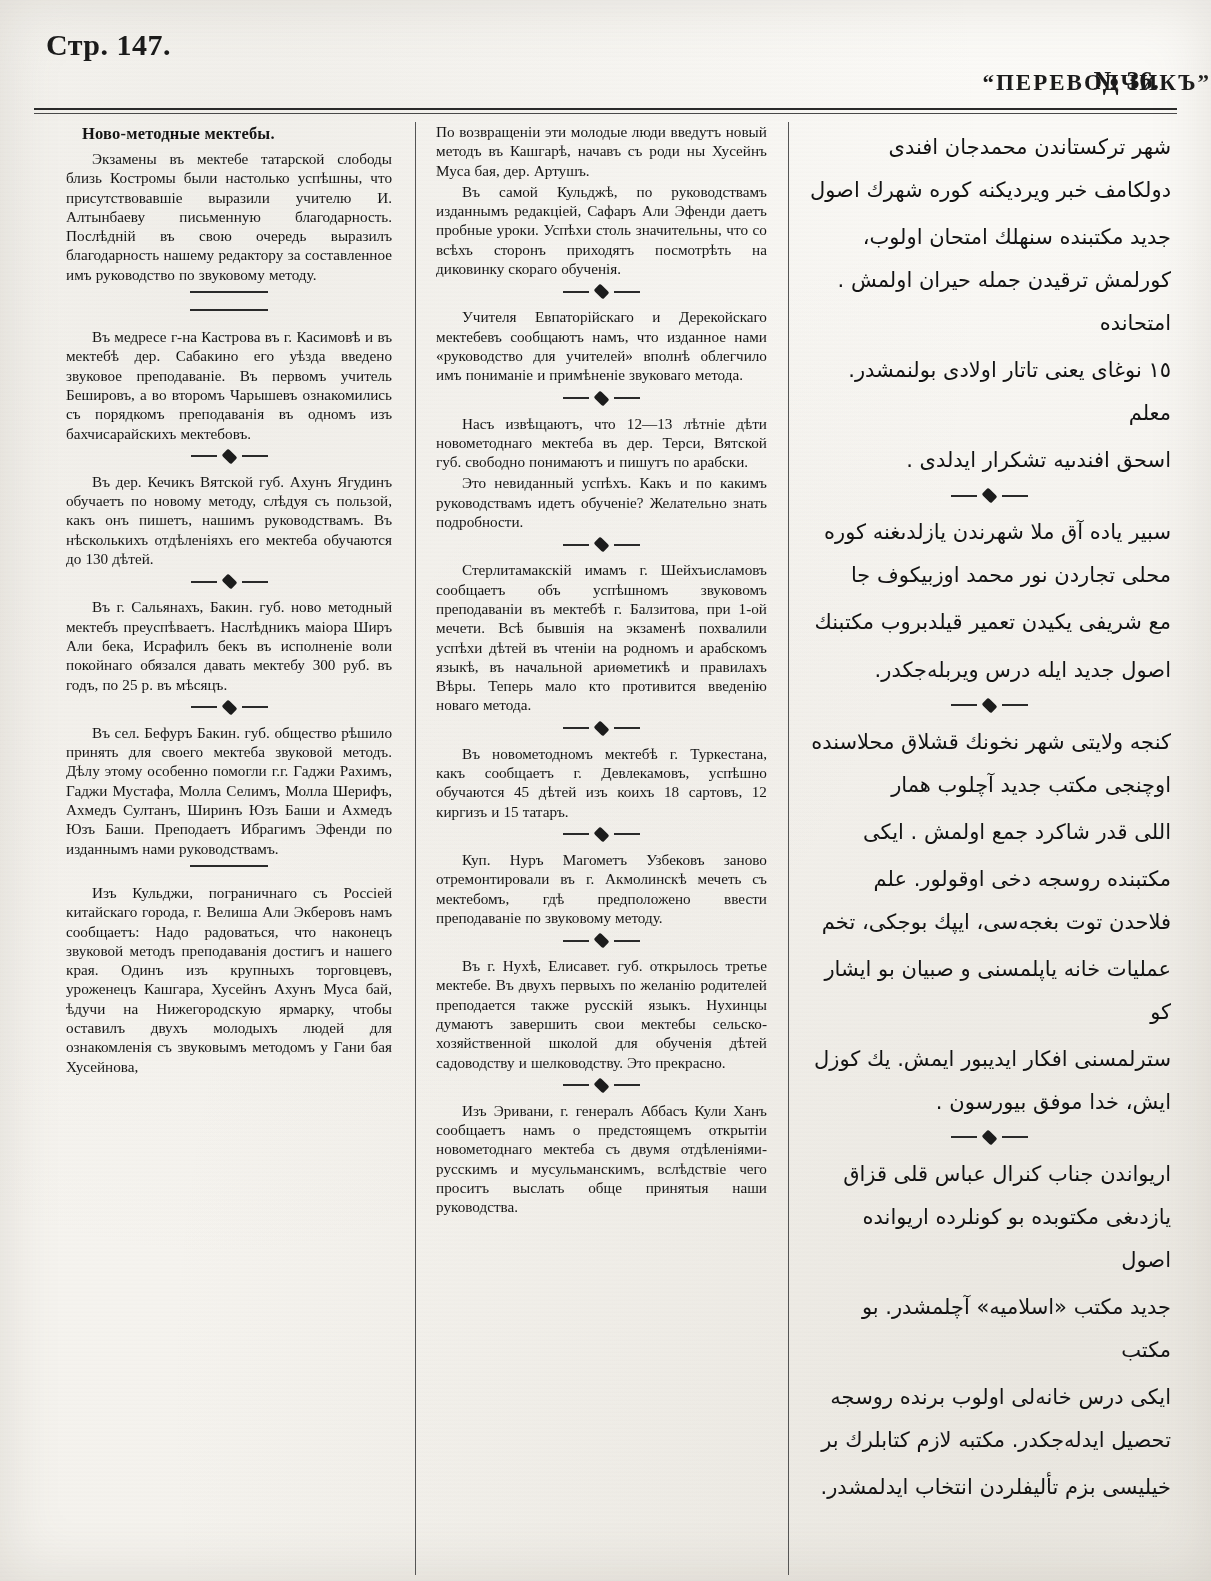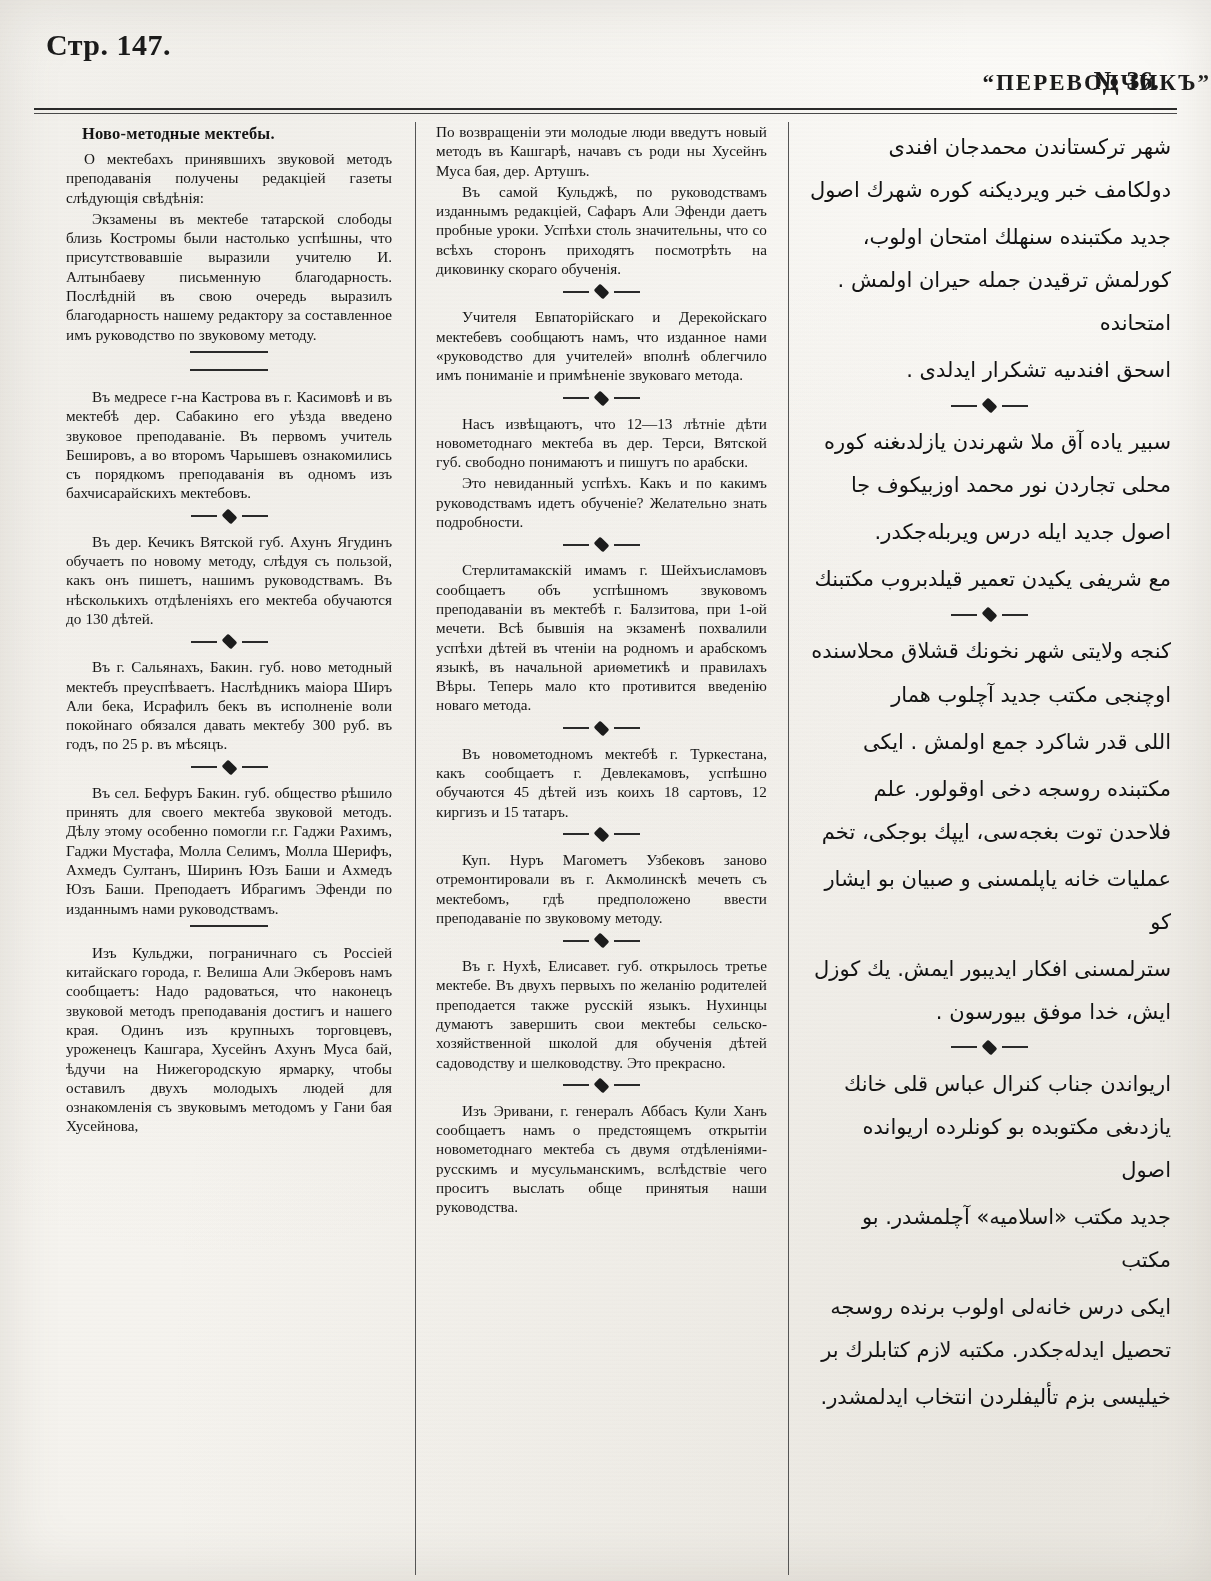--- a/index.html
+++ b/index.html
@@ -180,21 +180,20 @@
     <div class="journal-title">“ПЕРЕВОДЧИКЪ”</div>
     <div class="issue-no">№ 36.</div>
     <div class="rule-top"></div>
   </div>
 
   <div class="columns">
 
     <div class="col col-left">
       <div class="sec-title">Ново-методные мектебы.</div>
 
-      <p class="para lead">О мектебахъ принявшихъ звуковой методъ преподаванія получены редакціей газеты слѣдующія свѣдѣнія:</p>
       <p class="para">Экзамены въ мектебе татарской слободы близь Костромы были настолько успѣшны, что присутствовавшіе выразили учителю И. Алтынбаеву письменную благодарность. Послѣдній въ свою очередь выразилъ благодарность нашему редактору за составленное имъ руководство по звуковому методу.</p>
 
       <div class="sep plain-line"><span class="bar"></span></div>
 
       <div class="sep plain-line"><span class="bar"></span></div>
       <p class="para">Въ медресе г-на Кастрова въ г. Касимовѣ и въ мектебѣ дер. Сабакино его уѣзда введено звуковое преподаваніе. Въ первомъ учитель Бешировъ, а во второмъ Чарышевъ ознакомились съ порядкомъ преподаванія въ одномъ изъ бахчисарайскихъ мектебовъ.</p>
 
       <div class="sep"><span class="dash-l"></span><span class="diamond"></span><span class="dash-r"></span></div>
       <p class="para">Въ дер. Кечикъ Вятской губ. Ахунъ Ягудинъ обучаетъ по новому методу, слѣдуя съ пользой, какъ онъ пишетъ, нашимъ руководствамъ. Въ нѣсколькихъ отдѣленіяхъ его мектеба обучаются до 130 дѣтей.</p>
 
@@ -233,45 +232,46 @@
 
       <div class="sep"><span class="dash-l"></span><span class="diamond"></span><span class="dash-r"></span></div>
       <p class="para">Изъ Эривани, г. генералъ Аббасъ Кули Ханъ сообщаетъ намъ о предстоящемъ открытіи новометоднаго мектеба съ двумя отдѣленіями-русскимъ и мусульманскимъ, вслѣдствіе чего проситъ выслать обще принятыя наши руководства.</p>
     </div>
 
     <div class="col col-right">
 
       <div class="rtl-block">
         <p class="rtl first">شهر تركستاندن محمدجان افندى دولكامف خبر ويرديكنه كوره شهرك اصول</p>
         <p class="rtl">جديد مكتبنده سنهلك امتحان اولوب، كو‌رلمش ترقيدن جمله حيران اولمش . امتحانده</p>
+        <p class="rtl">١٥ نوغاى يعنى تاتار اولادى بولنمشدر. معلم</p>
         <p class="rtl">اسحق افندىيه تشكرار ايدلدى .</p>
       </div>
 
       <div class="sep"><span class="dash-l"></span><span class="diamond"></span><span class="dash-r"></span></div>
 
       <div class="rtl-block">
         <p class="rtl">سبير ياده آق ملا شهرندن يازلدىغنه كوره محلى تجاردن نور محمد اوزبيكوف جا</p>
+        <p class="rtl">مع شريفى يكيدن تعمير قيلدبروب مكتبنك</p>
         <p class="rtl">اصول جديد ايله درس ويربله‌جكدر.</p>
-        <p class="rtl">مع شريفى يكيدن تعمير قيلدبروب مكتبنك</p>
       </div>
 
       <div class="sep"><span class="dash-l"></span><span class="diamond"></span><span class="dash-r"></span></div>
 
       <div class="rtl-block">
         <p class="rtl">كنجه ولايتى شهر نخونك قشلاق محلاسنده اوچنجى مكتب جديد آچلوب همار</p>
         <p class="rtl">اللى قدر شاكرد جمع اولمش . ايكى</p>
         <p class="rtl">مكتبنده روسجه دخى اوقولور. علم فلا‌حدن توت بغجه‌سى، ايپك بوجكى، تخم</p>
         <p class="rtl">عمليات خانه ياپلمسنى و صبيان بو ايشار كو</p>
         <p class="rtl">سترلمسنى افكار ايديبور ايمش. يك كو‌زل ايش، خدا موفق بيورسون .</p>
       </div>
 
       <div class="sep"><span class="dash-l"></span><span class="diamond"></span><span class="dash-r"></span></div>
 
       <div class="rtl-block">
-        <p class="rtl">اريواندن جناب كنرال عباس قلى خانك يازدىغى مكتوبده بو كونلرده اريوانده اصول</p>
+        <p class="rtl">اريواندن جناب كنرال عباس قلى قزاق يازدىغى مكتوبده بو كونلرده اريوانده اصول</p>
         <p class="rtl">جديد مكتب «اسلاميه» آچلمشدر. بو مكتب</p>
         <p class="rtl">ايكى درس خانه‌لى اولوب برنده روسجه تحصيل ايدله‌جكدر. مكتبه لازم كتابلرك بر</p>
         <p class="rtl">خيليسى بزم تأليفلردن انتخاب ايدلمشدر.</p>
       </div>
 
     </div>
 
   </div>
 
   <div class="ink"></div>

